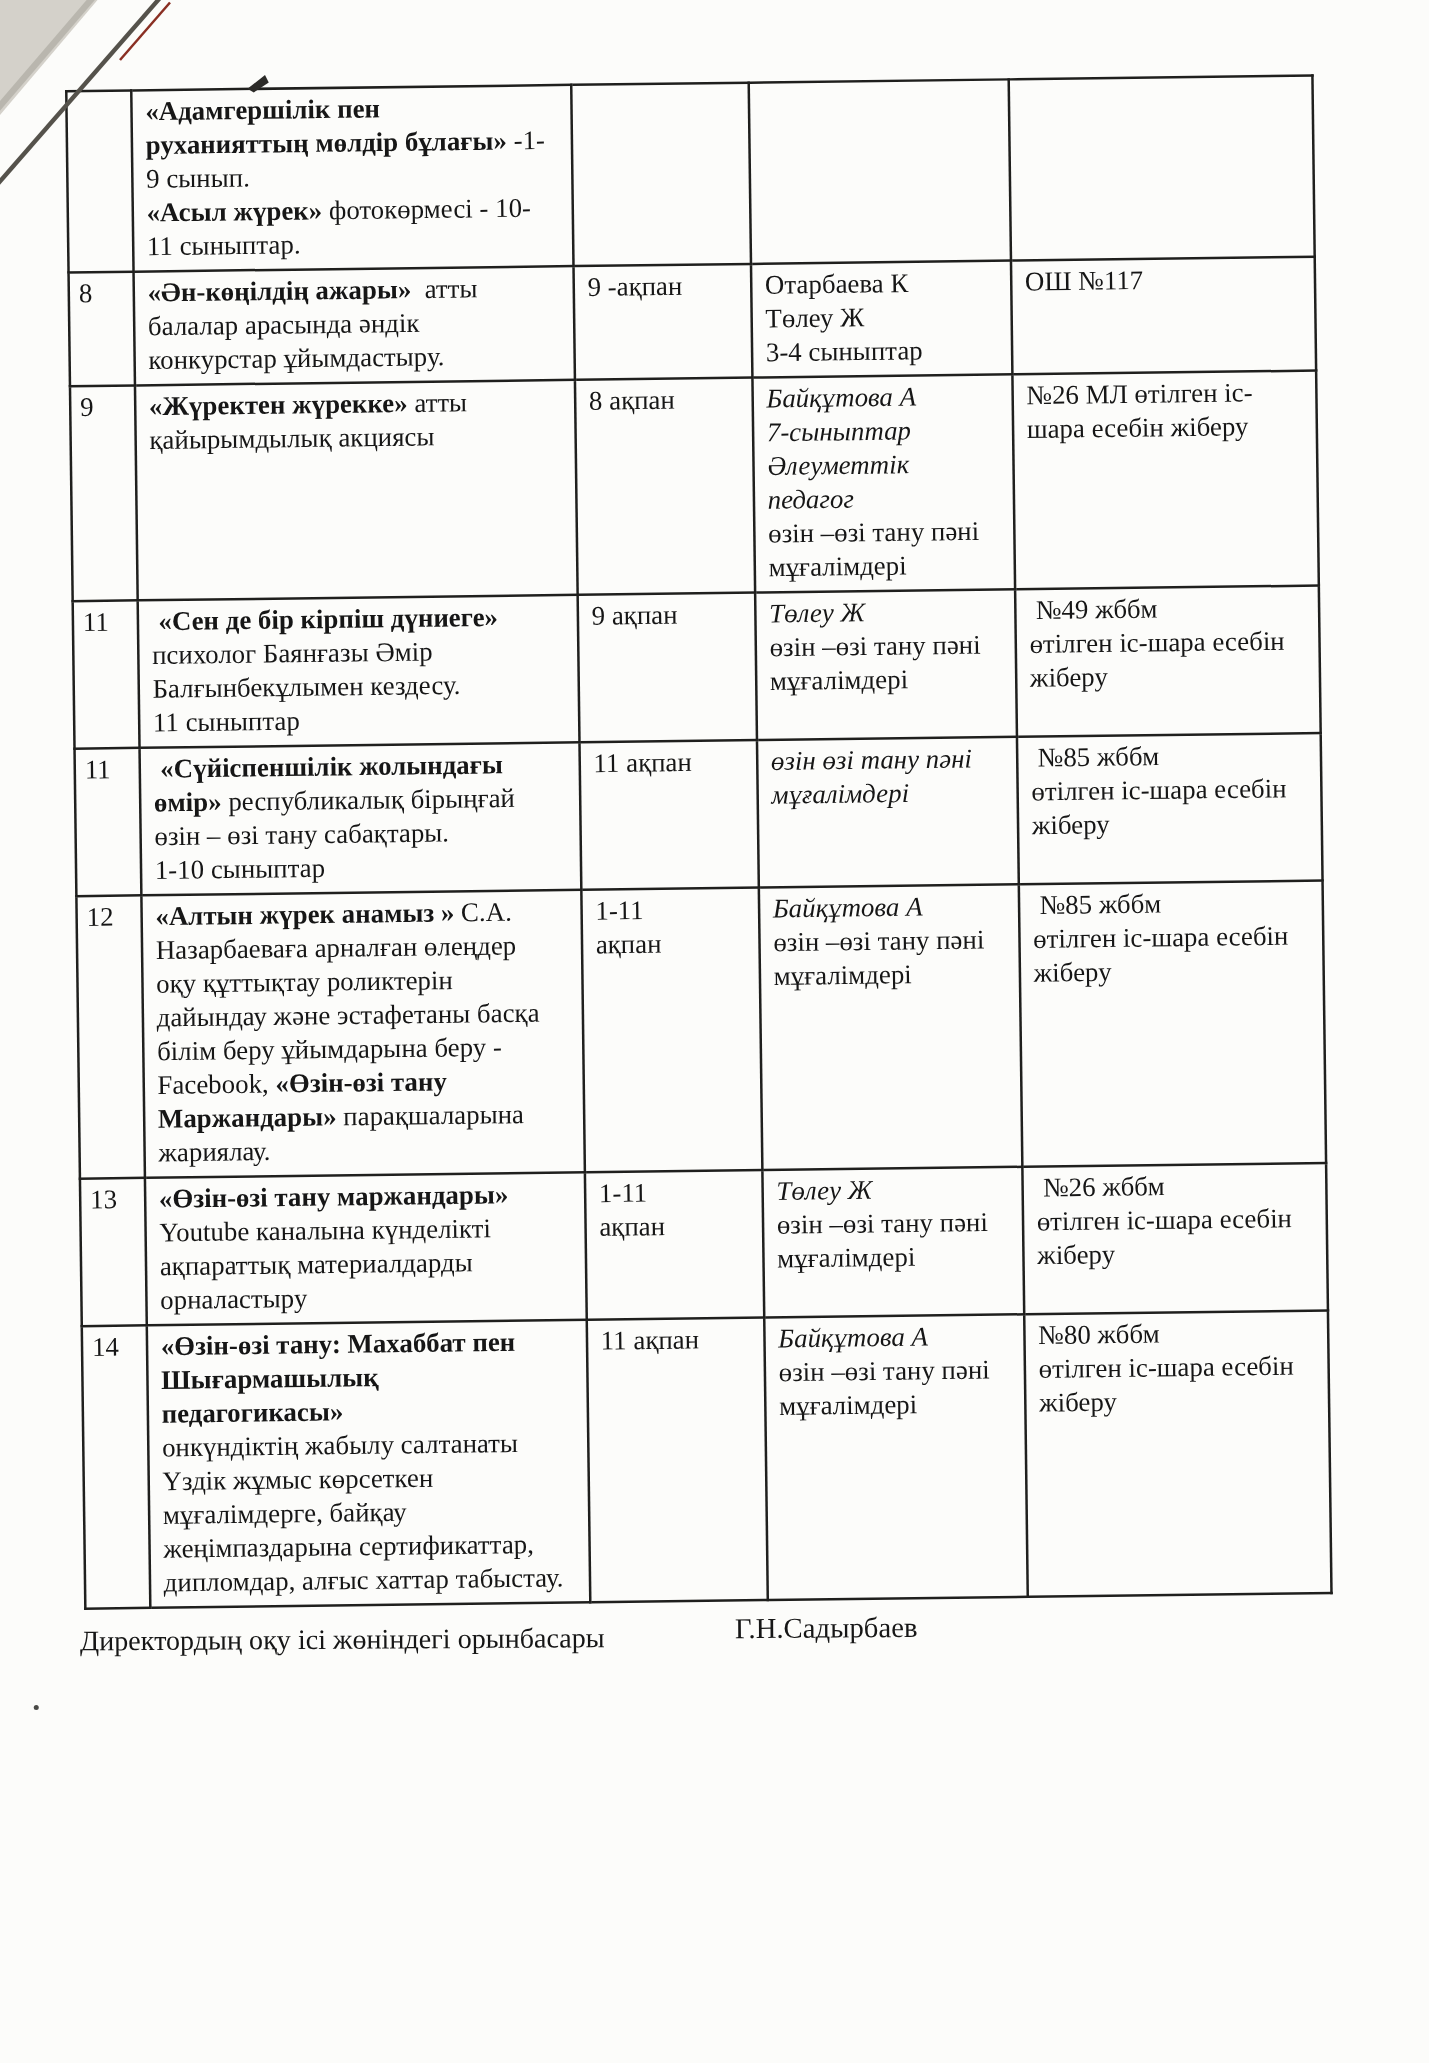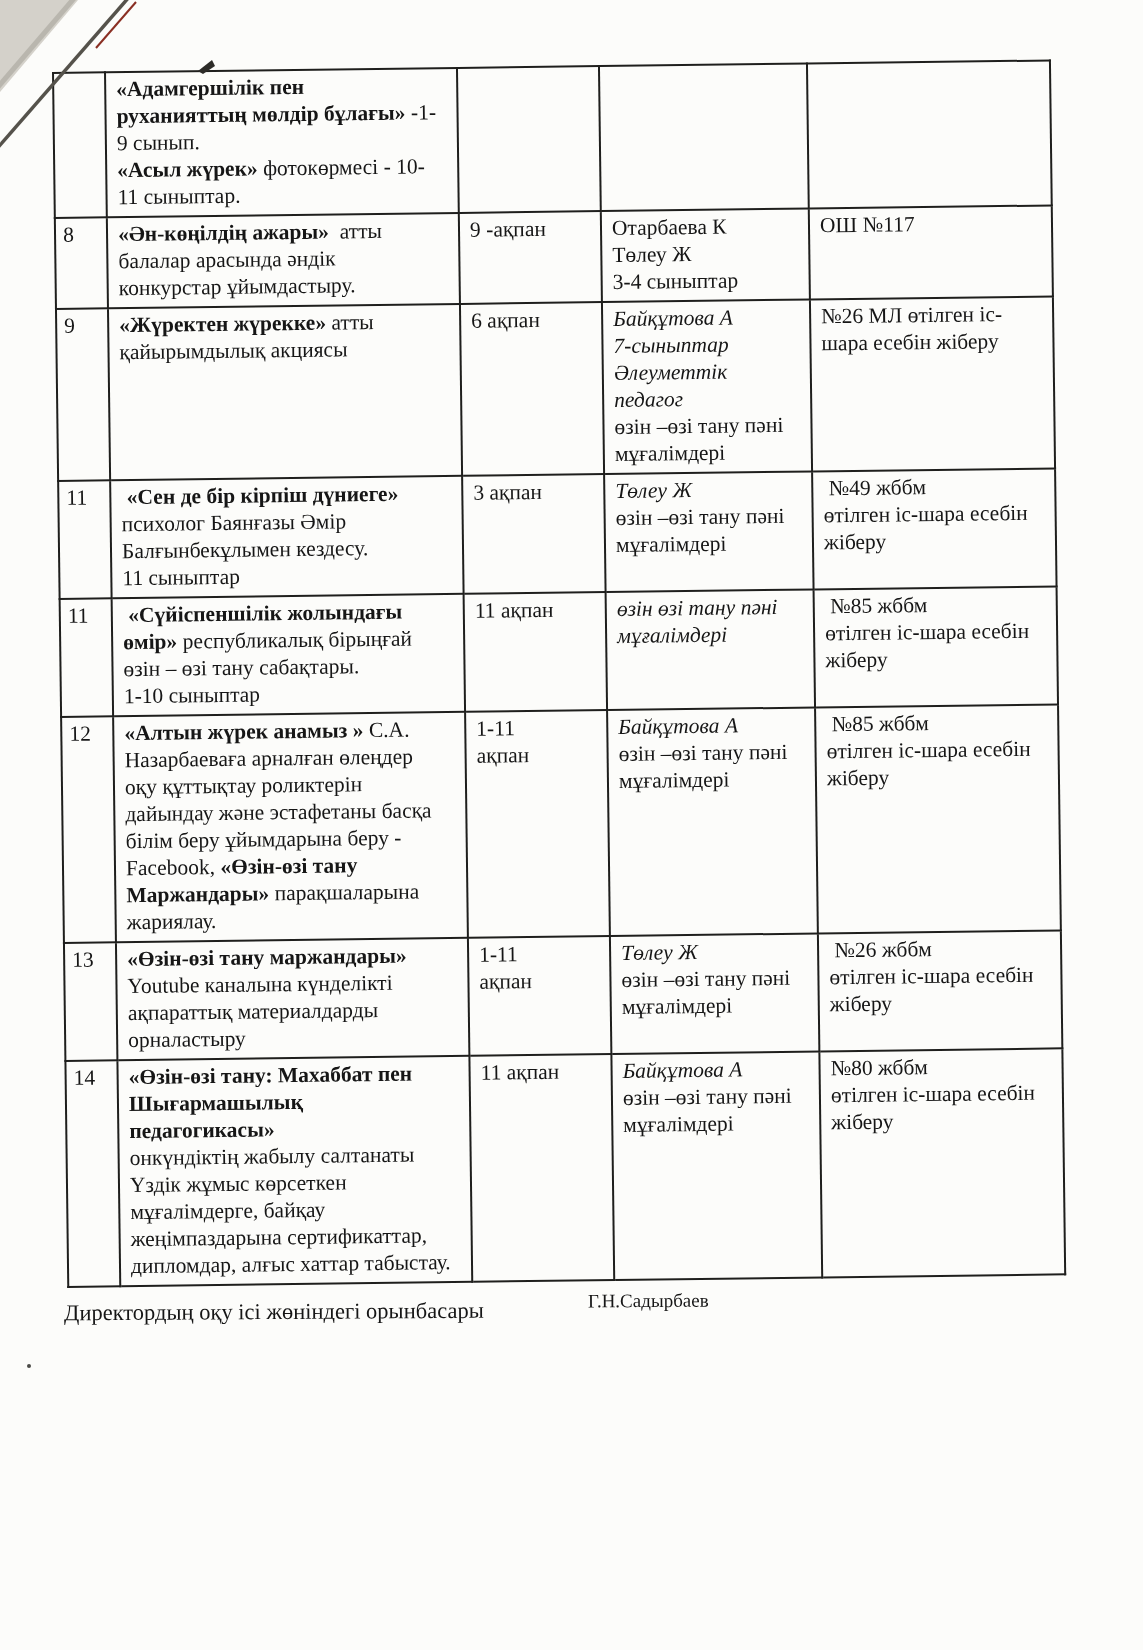--- a/index.html
+++ b/index.html
@@ -40,21 +40,21 @@
   .b{font-weight:bold;}
   .i{font-style:italic;}
   .signature-line{position:absolute;left:0;top:0;width:1143px;height:0;}
   .sig-title{
     position:absolute;left:64px;top:1299px;
     font-size:22.5px;white-space:nowrap;
     transform:rotate(-0.35deg);
   }
   .sig-name{
     position:absolute;left:588px;top:1290px;
-    font-size:19px;white-space:nowrap;
+    font-size:23px;white-space:nowrap;
     transform:rotate(-0.4deg);
   }
   .corner-art{position:absolute;left:0;top:0;pointer-events:none;}
   .speck{
     position:absolute;left:27px;top:1364px;
     width:4px;height:4px;border-radius:50%;
     background:#4a4a46;
   }
 </style>
 </head>
@@ -89,37 +89,37 @@
           <td class="cell-date"><span>9 -ақпан</span></td>
           <td class="cell-responsible"><span>Отарбаева К
 Төлеу Ж
 3-4 сыныптар</span></td>
           <td class="cell-note"><span>ОШ №117</span></td>
         </tr>
         <tr>
           <td class="cell-num">9</td>
           <td class="cell-event"><span class="b">«Жүректен жүрекке»</span><span> атты
 қайырымдылық акциясы</span></td>
-          <td class="cell-date"><span>6 ақпан</span></td>
+          <td class="cell-date"><span>8 ақпан</span></td>
           <td class="cell-responsible"><span class="i">Байқұтова А
 7-сыныптар
 Әлеуметтік
 педагог</span><span>
 өзін –өзі тану пәні
 мұғалімдері</span></td>
           <td class="cell-note"><span>№26 МЛ өтілген іс-
 шара есебін жіберу</span></td>
         </tr>
         <tr>
           <td class="cell-num">11</td>
           <td class="cell-event"><span class="b"> «Сен де бір кірпіш дүниеге»</span><span>
 психолог Баянғазы Әмір
 Балғынбекұлымен кездесу.
 11 сыныптар</span></td>
-          <td class="cell-date"><span>3 ақпан</span></td>
+          <td class="cell-date"><span>9 ақпан</span></td>
           <td class="cell-responsible"><span class="i">Төлеу Ж</span><span>
 өзін –өзі тану пәні
 мұғалімдері</span></td>
           <td class="cell-note"><span> №49 жббм
 өтілген іс-шара есебін
 жіберу</span></td>
         </tr>
         <tr>
           <td class="cell-num">11</td>
           <td class="cell-event"><span class="b"> «Сүйіспеншілік жолындағы

